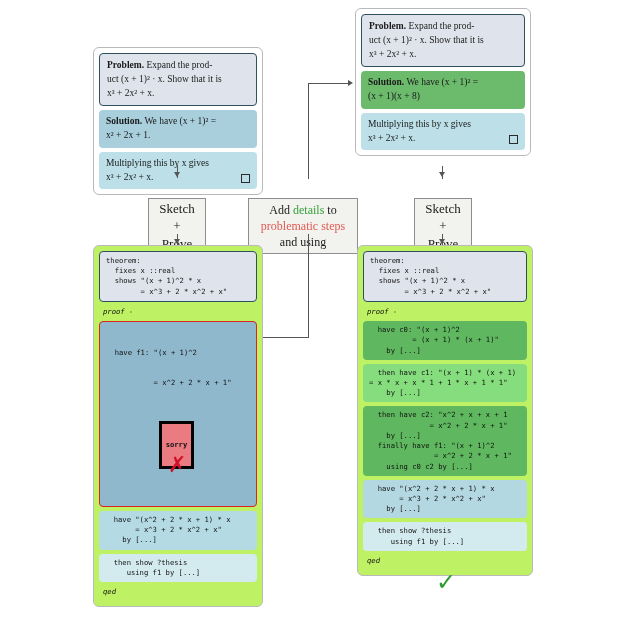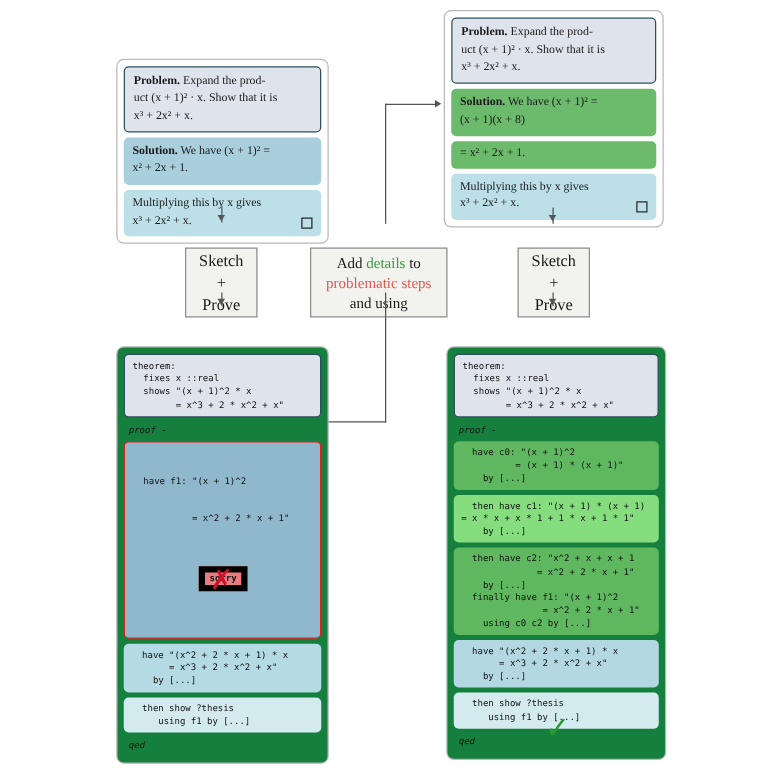--- a/index.html
+++ b/index.html
@@ -59,30 +59,29 @@
     right: 7px;
     bottom: 6px;
     width: 7px; height: 7px;
     border: 1px solid #2a2a2a;
     background: transparent;
   }
 
   
   .code-card {
     position: absolute;
-    background: #15803d;
+    background: #bef264;
     border: 1px solid #b9b9b9;
     border-radius: 6px;
     box-sizing: border-box;
     padding: 5px;
     font-family: "DejaVu Sans Mono", monospace;
     font-size: 7.2px;
     line-height: 1.42;
     color: #111111;
-    margin-top: 32px;
   }
   .cblock {
     border-radius: 4px;
     box-sizing: border-box;
     padding: 4px 6px;
     margin-bottom: 4px;
     white-space: pre;
     position: relative;
   }
   .c-theorem {
@@ -106,23 +105,23 @@
   }
   .c-blue-mid   { background: #b4dae4; }
   .c-blue-light { background: #d3eaee; }
   .c-green-dark  { background: #5fb85f; }
   .c-green-light { background: #86dd7e; }
   .c-blue-step   { background: #b4d8e2; }
 
   .sorry-badge {
     display: inline-block;
     background: #ea7b80;
-    border: 5px solid #000000;
+    border: 3px solid #000000;
     color: #111;
-    padding: 0px 4px;
+    padding: 16px 4px;
     font-weight: bold;
     font-family: "DejaVu Sans Mono", monospace;
     font-size: 7.2px;
   }
 
   
   .procbox {
     position: absolute;
     background: #f2f2ef;
     border: 1px solid #8e8e8e;
@@ -216,23 +215,20 @@
       <span>x³ + 2x² + x.</span>
     </div>
 
     <div class="mblock sol-green-dark">
       <b class="lbl">Solution.</b>
       <span>We have (x + 1)²   =</span><br>
       <span>(x + 1)(x + 8)</span>
     </div>
 
 
-    <div class="mblock sol-green-dark" style="padding:4px 7px;">
-      <span>= x² + 2x + 1.</span>
-    </div>
 
     <div class="mblock step-blue">
       <span>Multiplying this by x gives</span><br>
       <span>x³ + 2x² + x.</span>
       <span class="qed-sq"></span>
     </div>
   </div>
 
   <div class="ln ln-v" style="left:177px; top:165px; height:13px;"></div>
   <div class="arrowhead-down" style="left:174.2px; top:172px;"></div>

